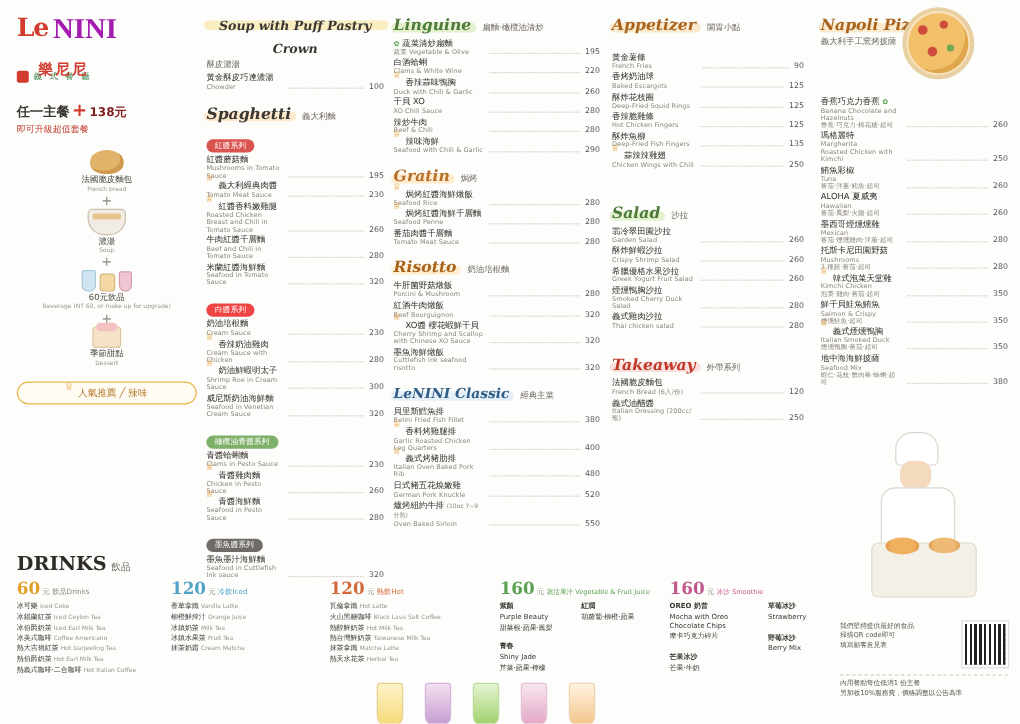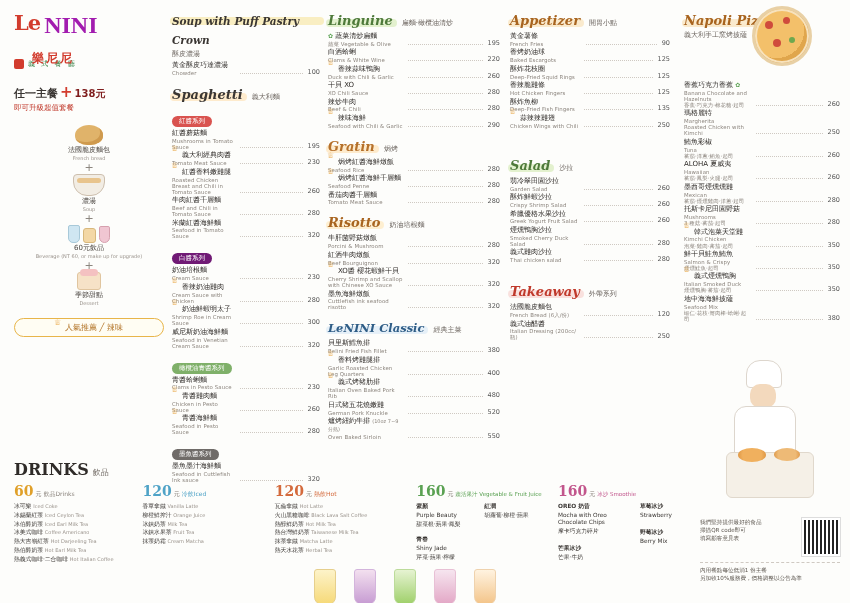--- a/index.html
+++ b/index.html
@@ -131,21 +131,21 @@
     </div>
 
     <div class="banner" style="margin-top:12px;">
       <span class="crown"></span><span>人氣推薦 ╱ 辣味</span>
     </div>
   </div>
 
   <div class="col" style="left:172px;top:10px;width:148px;">
 
     <div>
-      <div style="position:relative;display:inline-block;">
+      <div style="position:relative;display:inline-block;text-align:center;">
         <div class="hl" style="left:-2px;top:7px;right:-4px;height:8px;background:#f6e08a;"></div>
         <span class="hdr hdr-en" style="position:relative;font-size:10.5px;">Soup with Puff Pastry Crown</span>
       </div>
       <div class="hdr-zh" style="margin:1px 0 3px 0;">酥皮濃湯</div>
       <div class="item">
         <div class="txt">
           <div class="n1">黃金酥皮巧達濃湯</div>
           <div class="n2">Chowder</div>
         </div>
         <div class="dots"></div>
@@ -202,21 +202,21 @@
                 <div class="n2">Seafood in Tomato Sauce</div>
               </div>
               <div class="dots"></div>
               <div class="price">320</div>
             </div>
         </div>
       </div>
 
       
       <div style="margin-top:6px;">
-        <span class="sub-band" style="background:#701a75;">白醬系列</span>
+        <span class="sub-band" style="background:#ef4444;">白醬系列</span>
         <div style="margin-top:3px;">
           <div class="item">
               <div class="txt">
                 <div class="n1">奶油培根麵</div>
                 <div class="n2">Cream Sauce</div>
               </div>
               <div class="dots"></div>
               <div class="price">230</div>
             </div>
           <div class="item">
@@ -482,21 +482,21 @@
   </div>
 
   <div class="col" style="left:510px;top:10px;width:160px;">
 
     <div>
       <div style="position:relative;display:inline-block;">
         <div class="hl" style="left:-2px;top:9px;right:-4px;height:8px;background:#f7d8a0;"></div>
         <span class="hdr hdr-en" style="position:relative;color:#a8641f;">Appetizer</span>
       </div>
       <span class="hdr-zh" style="margin-left:4px;">開胃小點</span>
-      <div style="margin-top:4px;">
+      <div style="margin-top:16px;">
         <div class="item">
             <div class="txt">
               <div class="n1">黃金薯條</div>
               <div class="n2">French Fries</div>
             </div>
             <div class="dots"></div>
             <div class="price">90</div>
           </div>
         <div class="item">
             <div class="txt">

